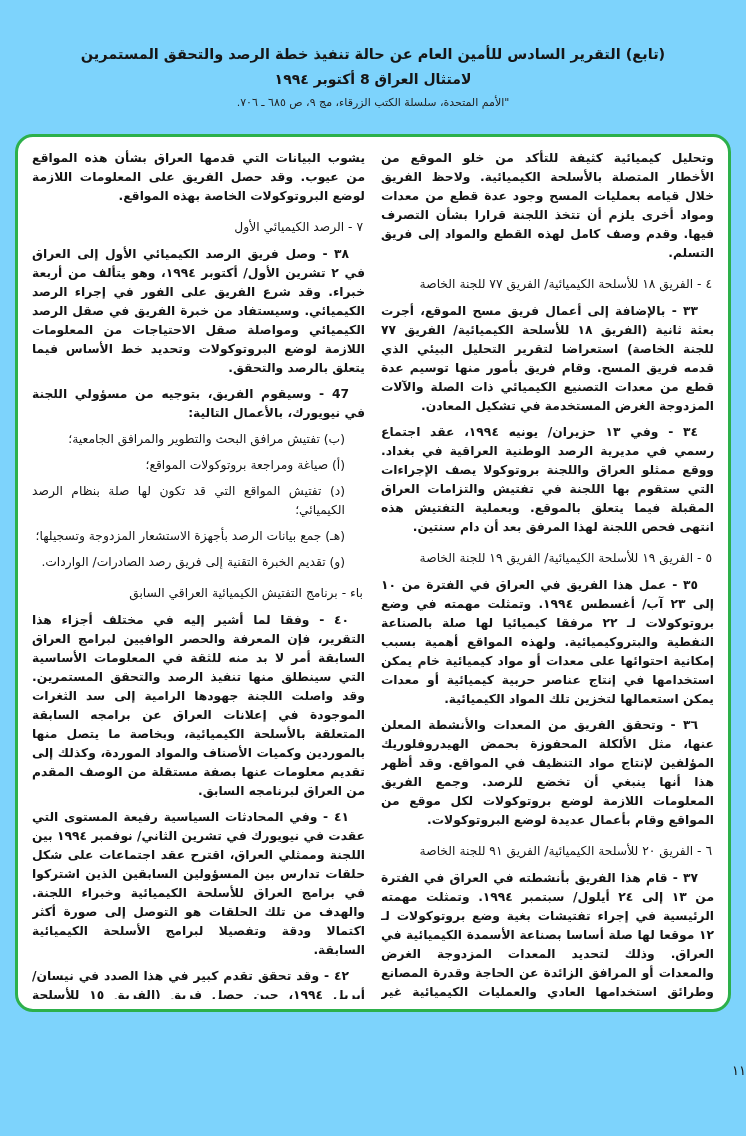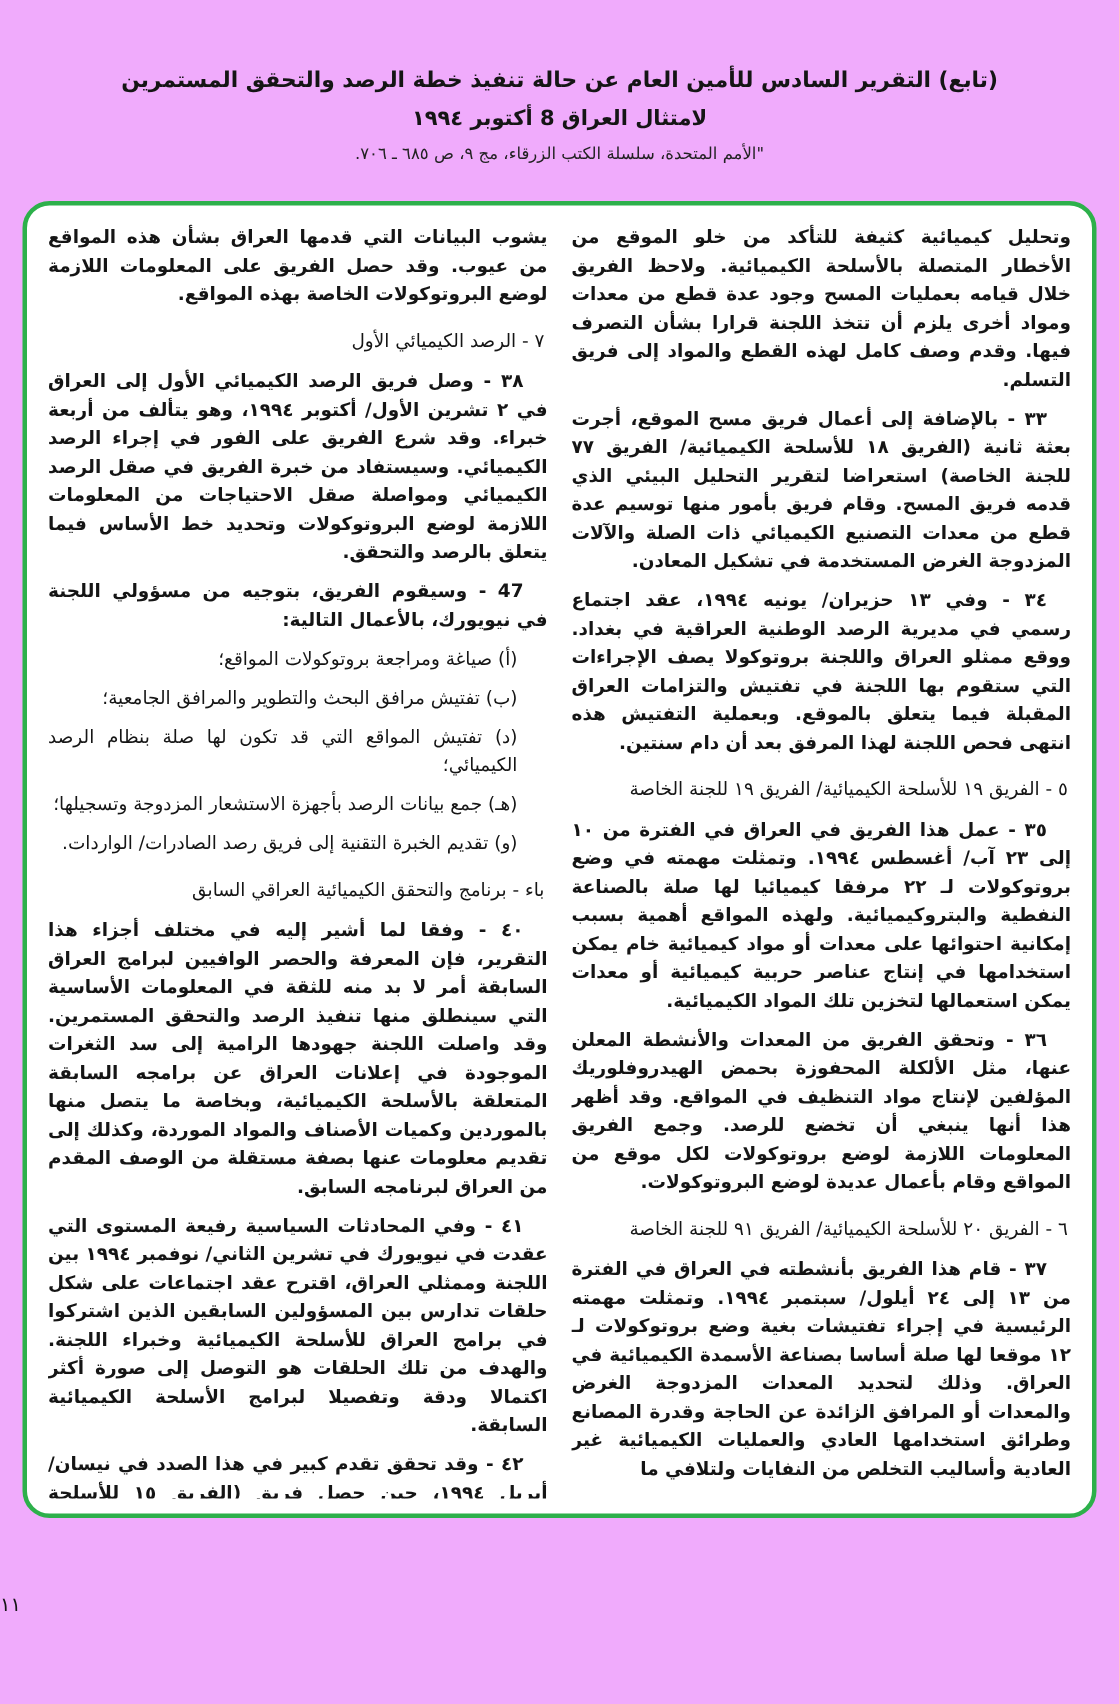--- a/index.html
+++ b/index.html
@@ -6,21 +6,21 @@
     margin: 0;
     padding: 0;
     background: #f4f4f2;
     font-family: "DejaVu Sans", sans-serif;
   }
   .page {
     position: relative;
     width: 746px;
     height: 1136px;
     margin: 0 auto;
-    background: #f0abfc;
+    background: #7dd3fc;
     color: #151515;
     overflow: hidden;
   }
   
   .header {
     direction: rtl;
     text-align: center;
     padding-top: 46px;
   }
   .header .l1 {
@@ -84,59 +84,60 @@
   .block-first {
     margin-top: 0;
     text-indent: 0;
   }
   
   .page-num {
     position: absolute;
     bottom: 58px;
     left: 0;
     width: 100%;
-    text-align: left;
+    text-align: right;
     font-size: 13px;
     letter-spacing: 2px;
   }
 </style>
 </head>
 <body>
 
 <div class="page">
 
   <div class="header">
     <div class="l1">(تابع) التقرير السادس للأمين العام عن حالة تنفيذ خطة الرصد والتحقق المستمرين</div>
     <div class="l2">لامتثال العراق 8 أكتوبر ١٩٩٤</div>
     <div class="l3">"الأمم المتحدة، سلسلة الكتب الزرقاء، مج ٩، ص ٦٨٥ ـ ٧٠٦.</div>
   </div>
 
   <div class="content-frame">
     <div class="cols">
       <div class="col">
           <div class="block-p block-first">وتحليل كيميائية كثيفة للتأكد من خلو الموقع من الأخطار المتصلة بالأسلحة الكيميائية. ولاحظ الفريق خلال قيامه بعمليات المسح وجود عدة قطع من معدات ومواد أخرى يلزم أن تتخذ اللجنة قرارا بشأن التصرف فيها. وقدم وصف كامل لهذه القطع والمواد إلى فريق التسلم.</div>
+          <div class="block-heading">٤ - الفريق ١٨ للأسلحة الكيميائية/ الفريق ٧٧ للجنة الخاصة</div>
           <div class="block-p">٣٣ - بالإضافة إلى أعمال فريق مسح الموقع، أجرت بعثة ثانية (الفريق ١٨ للأسلحة الكيميائية/ الفريق ٧٧ للجنة الخاصة) استعراضا لتقرير التحليل البيئي الذي قدمه فريق المسح. وقام فريق بأمور منها توسيم عدة قطع من معدات التصنيع الكيميائي ذات الصلة والآلات المزدوجة الغرض المستخدمة في تشكيل المعادن.</div>
           <div class="block-p">٣٤ - وفي ١٣ حزيران/ يونيه ١٩٩٤، عقد اجتماع رسمي في مديرية الرصد الوطنية العراقية في بغداد. ووقع ممثلو العراق واللجنة بروتوكولا يصف الإجراءات التي ستقوم بها اللجنة في تفتيش والتزامات العراق المقبلة فيما يتعلق بالموقع. وبعملية التفتيش هذه انتهى فحص اللجنة لهذا المرفق بعد أن دام سنتين.</div>
           <div class="block-heading">٥ - الفريق ١٩ للأسلحة الكيميائية/ الفريق ١٩ للجنة الخاصة</div>
           <div class="block-p">٣٥ - عمل هذا الفريق في العراق في الفترة من ١٠ إلى ٢٣ آب/ أغسطس ١٩٩٤. وتمثلت مهمته في وضع بروتوكولات لـ ٢٢ مرفقا كيميائيا لها صلة بالصناعة النفطية والبتروكيميائية. ولهذه المواقع أهمية بسبب إمكانية احتوائها على معدات أو مواد كيميائية خام يمكن استخدامها في إنتاج عناصر حربية كيميائية أو معدات يمكن استعمالها لتخزين تلك المواد الكيميائية.</div>
           <div class="block-p">٣٦ - وتحقق الفريق من المعدات والأنشطة المعلن عنها، مثل الألكلة المحفوزة بحمض الهيدروفلوريك المؤلفين لإنتاج مواد التنظيف في المواقع. وقد أظهر هذا أنها ينبغي أن تخضع للرصد. وجمع الفريق المعلومات اللازمة لوضع بروتوكولات لكل موقع من المواقع وقام بأعمال عديدة لوضع البروتوكولات.</div>
           <div class="block-heading">٦ - الفريق ٢٠ للأسلحة الكيميائية/ الفريق ٩١ للجنة الخاصة</div>
           <div class="block-p">٣٧ - قام هذا الفريق بأنشطته في العراق في الفترة من ١٣ إلى ٢٤ أيلول/ سبتمبر ١٩٩٤. وتمثلت مهمته الرئيسية في إجراء تفتيشات بغية وضع بروتوكولات لـ ١٢ موقعا لها صلة أساسا بصناعة الأسمدة الكيميائية في العراق. وذلك لتحديد المعدات المزدوجة الغرض والمعدات أو المرافق الزائدة عن الحاجة وقدرة المصانع وطرائق استخدامها العادي والعمليات الكيميائية غير العادية وأساليب التخلص من النفايات ولتلافي ما</div>
         </div>
       <div class="col">
           <div class="block-p block-first">يشوب البيانات التي قدمها العراق بشأن هذه المواقع من عيوب. وقد حصل الفريق على المعلومات اللازمة لوضع البروتوكولات الخاصة بهذه المواقع.</div>
           <div class="block-heading">٧ - الرصد الكيميائي الأول</div>
           <div class="block-p">٣٨ - وصل فريق الرصد الكيميائي الأول إلى العراق في ٢ تشرين الأول/ أكتوبر ١٩٩٤، وهو يتألف من أربعة خبراء. وقد شرع الفريق على الفور في إجراء الرصد الكيميائي. وسيستفاد من خبرة الفريق في صقل الرصد الكيميائي ومواصلة صقل الاحتياجات من المعلومات اللازمة لوضع البروتوكولات وتحديد خط الأساس فيما يتعلق بالرصد والتحقق.</div>
           <div class="block-p">47 - وسيقوم الفريق، بتوجيه من مسؤولي اللجنة في نيويورك، بالأعمال التالية:</div>
+          <div class="block-item">(ب) تفتيش مرافق البحث والتطوير والمرافق الجامعية؛</div>
           <div class="block-item">(أ) صياغة ومراجعة بروتوكولات المواقع؛</div>
-          <div class="block-item">(ب) تفتيش مرافق البحث والتطوير والمرافق الجامعية؛</div>
           <div class="block-item">(د) تفتيش المواقع التي قد تكون لها صلة بنظام الرصد الكيميائي؛</div>
           <div class="block-item">(هـ) جمع بيانات الرصد بأجهزة الاستشعار المزدوجة وتسجيلها؛</div>
           <div class="block-item">(و) تقديم الخبرة التقنية إلى فريق رصد الصادرات/ الواردات.</div>
-          <div class="block-heading">باء - برنامج والتحقق الكيميائية العراقي السابق</div>
+          <div class="block-heading">باء - برنامج التفتيش الكيميائية العراقي السابق</div>
           <div class="block-p">٤٠ - وفقا لما أشير إليه في مختلف أجزاء هذا التقرير، فإن المعرفة والحصر الوافيين لبرامج العراق السابقة أمر لا بد منه للثقة في المعلومات الأساسية التي سينطلق منها تنفيذ الرصد والتحقق المستمرين. وقد واصلت اللجنة جهودها الرامية إلى سد الثغرات الموجودة في إعلانات العراق عن برامجه السابقة المتعلقة بالأسلحة الكيميائية، وبخاصة ما يتصل منها بالموردين وكميات الأصناف والمواد الموردة، وكذلك إلى تقديم معلومات عنها بصفة مستقلة من الوصف المقدم من العراق لبرنامجه السابق.</div>
           <div class="block-p">٤١ - وفي المحادثات السياسية رفيعة المستوى التي عقدت في نيويورك في تشرين الثاني/ نوفمبر ١٩٩٤ بين اللجنة وممثلي العراق، اقترح عقد اجتماعات على شكل حلقات تدارس بين المسؤولين السابقين الذين اشتركوا في برامج العراق للأسلحة الكيميائية وخبراء اللجنة. والهدف من تلك الحلقات هو التوصل إلى صورة أكثر اكتمالا ودقة وتفصيلا لبرامج الأسلحة الكيميائية السابقة.</div>
           <div class="block-p">٤٢ - وقد تحقق تقدم كبير في هذا الصدد في نيسان/ أبريل ١٩٩٤، حين حصل فريق (الفريق ١٥ للأسلحة الكيميائية/ الفريق ٧٤ للجنة الخاصة) أوفد إلى العراق خصيصا لمعالجة</div>
         </div>
     </div>
   </div>
 
   <div class="page-num">١١</div>
 
 </div>

